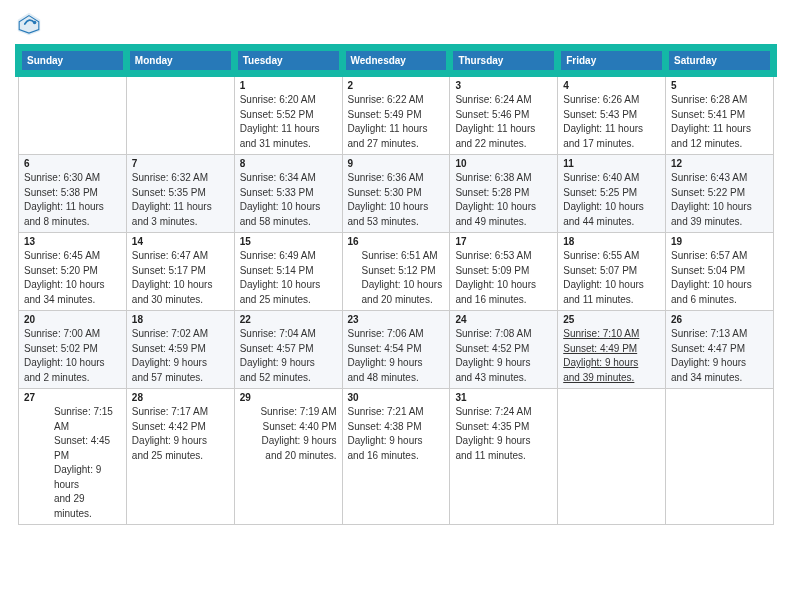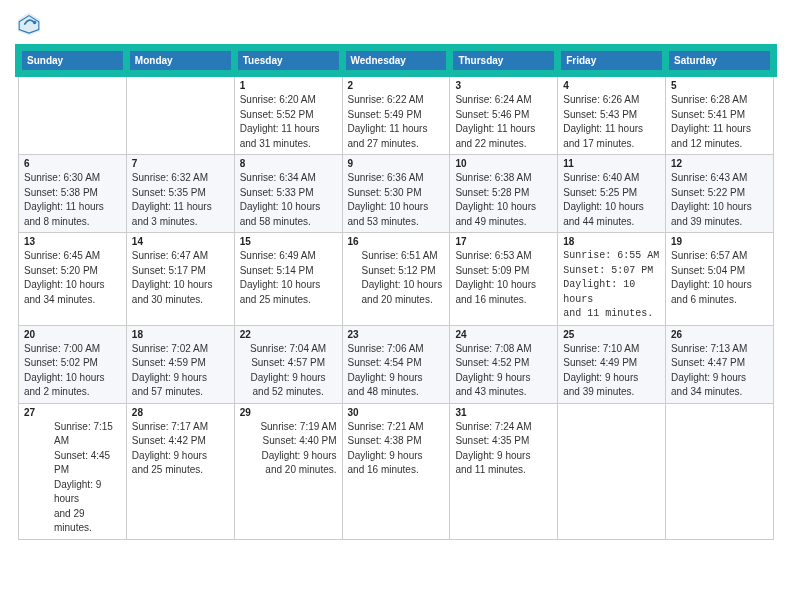--- a/index.html
+++ b/index.html
@@ -249,21 +249,21 @@
           </td>
           <td>
             <span class="day-num">17</span>
             <div class="day-info" style="white-space: pre-line;">Sunrise: 6:53 AM
 Sunset: 5:09 PM
 Daylight: 10 hours
 and 16 minutes.</div>
           </td>
           <td>
             <span class="day-num">18</span>
-            <div class="day-info" style="white-space: pre-line; font-family: Liberation Mono, monospace;">Sunrise: 6:55 AM
+            <div class="day-info" style="white-space: pre-line;">Sunrise: 6:55 AM
 Sunset: 5:07 PM
 Daylight: 10 hours
 and 11 minutes.</div>
           </td>
           <td>
             <span class="day-num">19</span>
             <div class="day-info" style="white-space: pre-line;">Sunrise: 6:57 AM
 Sunset: 5:04 PM
 Daylight: 10 hours
 and 6 minutes.</div>
@@ -279,42 +279,42 @@
           </td>
           <td>
             <span class="day-num">18</span>
             <div class="day-info" style="white-space: pre-line;">Sunrise: 7:02 AM
 Sunset: 4:59 PM
 Daylight: 9 hours
 and 57 minutes.</div>
           </td>
           <td>
             <span class="day-num">22</span>
-            <div class="day-info" style="white-space: pre-line; text-align: center;">Sunrise: 7:04 AM
+            <div class="day-info" style="white-space: pre-line;">Sunrise: 7:04 AM
 Sunset: 4:57 PM
 Daylight: 9 hours
 and 52 minutes.</div>
           </td>
           <td>
             <span class="day-num">23</span>
             <div class="day-info" style="white-space: pre-line;">Sunrise: 7:06 AM
 Sunset: 4:54 PM
 Daylight: 9 hours
 and 48 minutes.</div>
           </td>
           <td>
             <span class="day-num">24</span>
             <div class="day-info" style="white-space: pre-line;">Sunrise: 7:08 AM
 Sunset: 4:52 PM
 Daylight: 9 hours
 and 43 minutes.</div>
           </td>
           <td>
             <span class="day-num">25</span>
-            <div class="day-info" style="white-space: pre-line;">Sunrise: 7:10 AM
+            <div class="day-info" style="white-space: pre-line; text-decoration: underline;">Sunrise: 7:10 AM
 Sunset: 4:49 PM
 Daylight: 9 hours
 and 39 minutes.</div>
           </td>
           <td>
             <span class="day-num">26</span>
             <div class="day-info" style="white-space: pre-line;">Sunrise: 7:13 AM
 Sunset: 4:47 PM
 Daylight: 9 hours
 and 34 minutes.</div>

